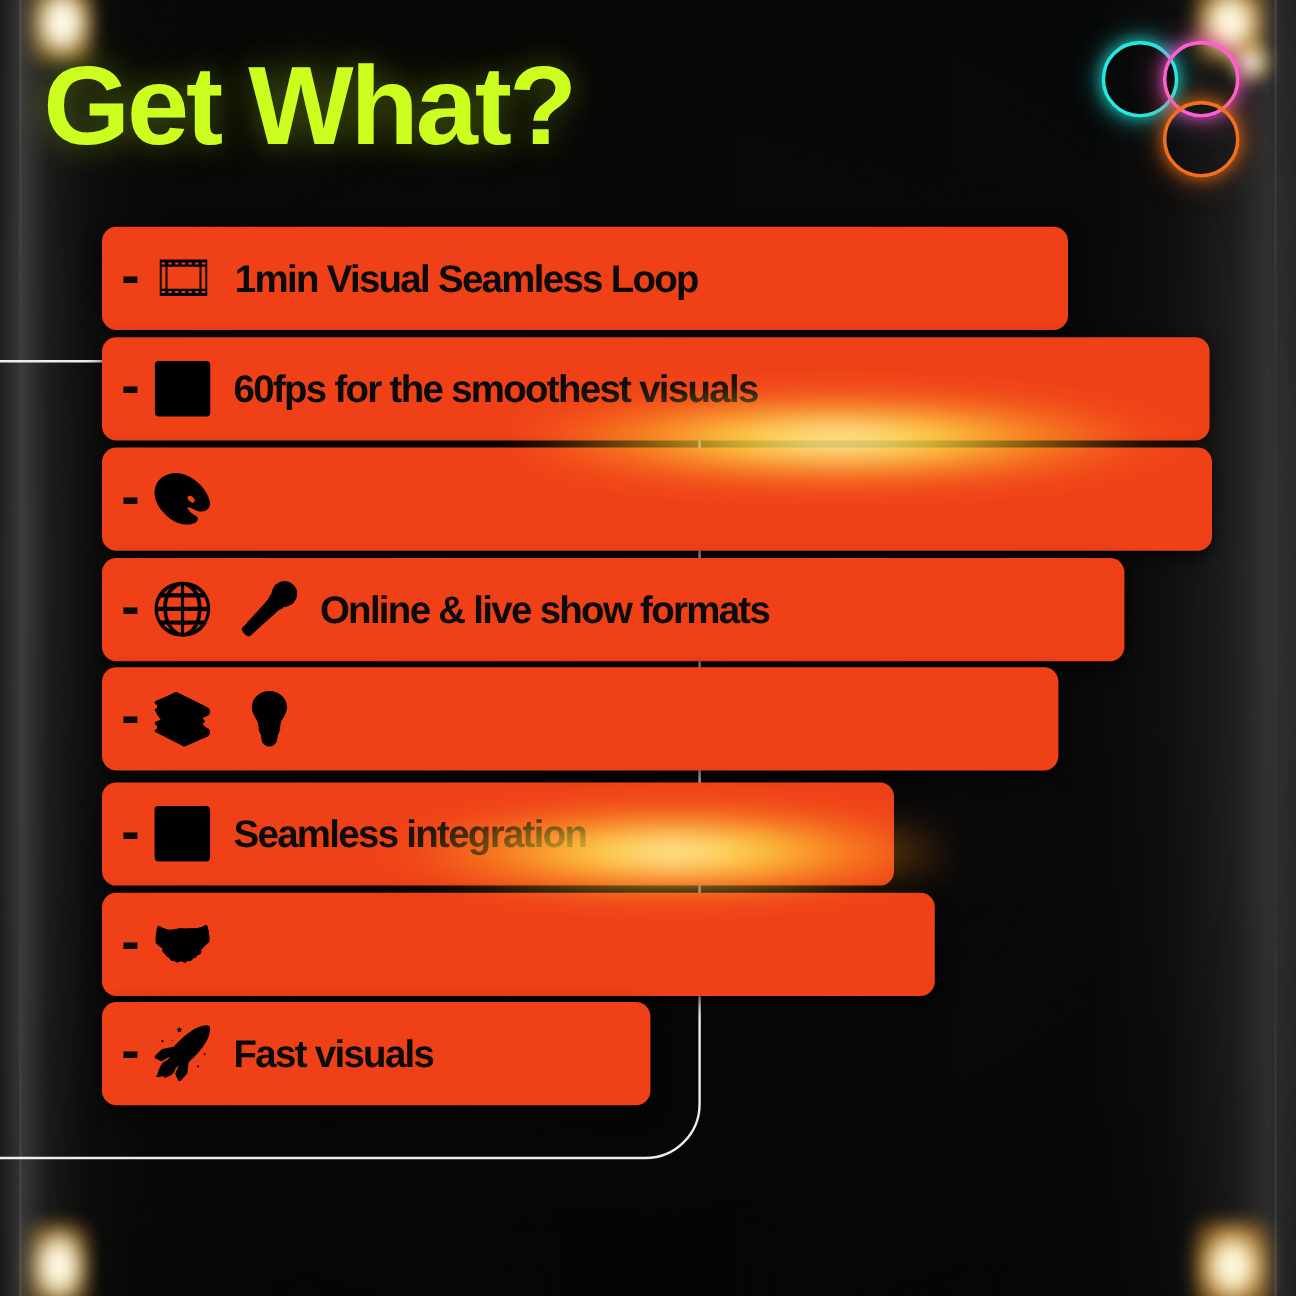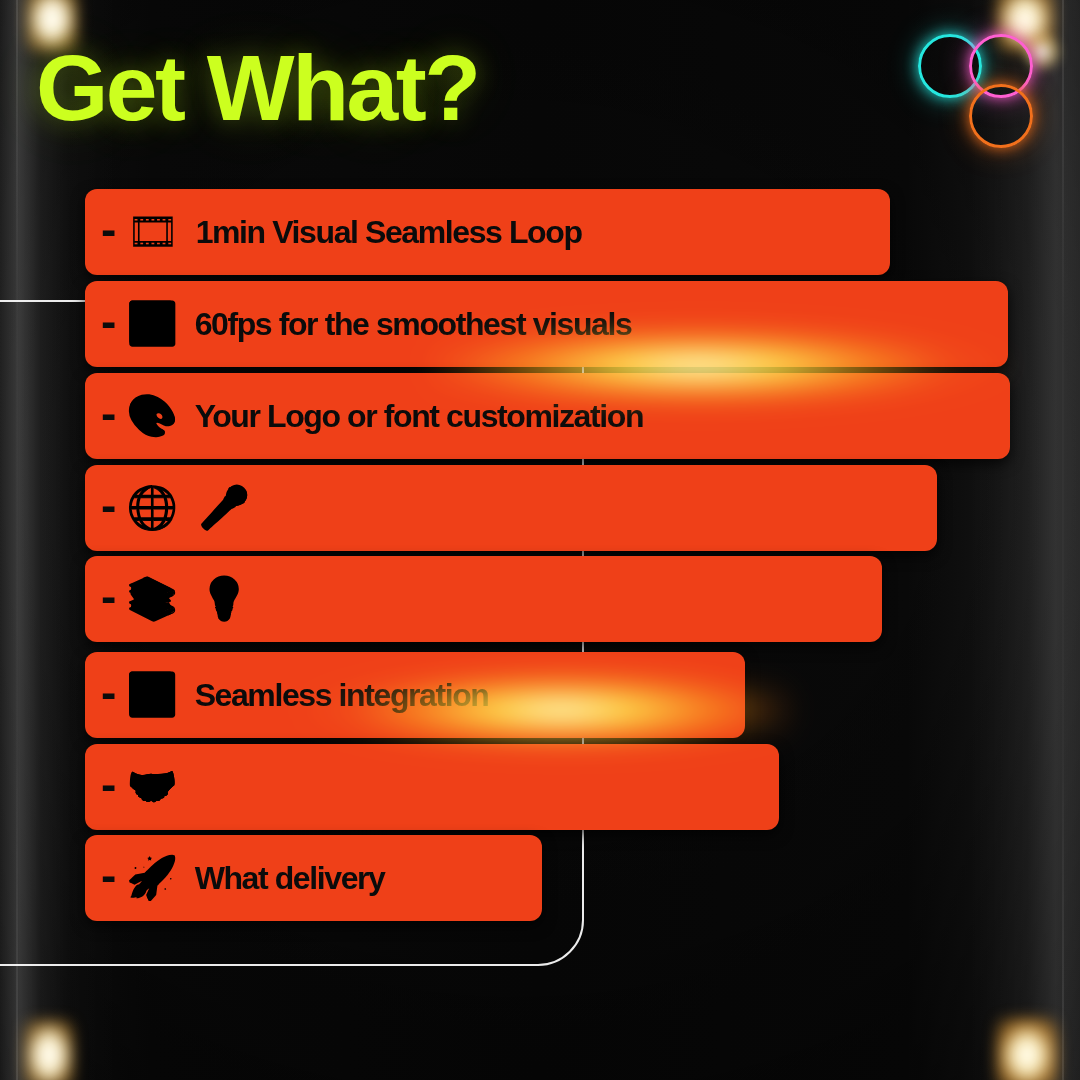--- a/index.html
+++ b/index.html
@@ -266,42 +266,42 @@
         <span class="label">1min Visual Seamless Loop</span>
       </div>
       <div class="bar" style="left: 85px; top: 281px; width: 923px;">
         <span class="dash">-</span>
         <span class="icons">⏩</span>
         <span class="label">60fps for the smoothest visuals</span>
       </div>
       <div class="bar" style="left: 85px; top: 373px; width: 925px;">
         <span class="dash">-</span>
         <span class="icons">🎨</span>
-        <span class="label">Your Logo or font customization</span>
       </div>
       <div class="bar" style="left: 85px; top: 465px; width: 852px;">
         <span class="dash">-</span>
         <span class="icons">🌐 🎤</span>
+        <span class="label">Online &amp; live show formats</span>
       </div>
       <div class="bar" style="left: 85px; top: 556px; width: 797px;">
         <span class="dash">-</span>
         <span class="icons">📚 💡</span>
       </div>
       <div class="bar" style="left: 85px; top: 652px; width: 660px;">
         <span class="dash">-</span>
         <span class="icons">🔀</span>
         <span class="label">Seamless integration</span>
       </div>
       <div class="bar" style="left: 85px; top: 744px; width: 694px;">
         <span class="dash">-</span>
         <span class="icons">🤝</span>
       </div>
       <div class="bar" style="left: 85px; top: 835px; width: 457px;">
         <span class="dash">-</span>
         <span class="icons">🚀</span>
-        <span class="label">What delivery</span>
+        <span class="label">Fast visuals</span>
       </div>
     </div>
 
   <div class="hotglow hg-1"></div>
   <div class="hotglow hg-2"></div>
 
 </div>
 
 </body></html>

